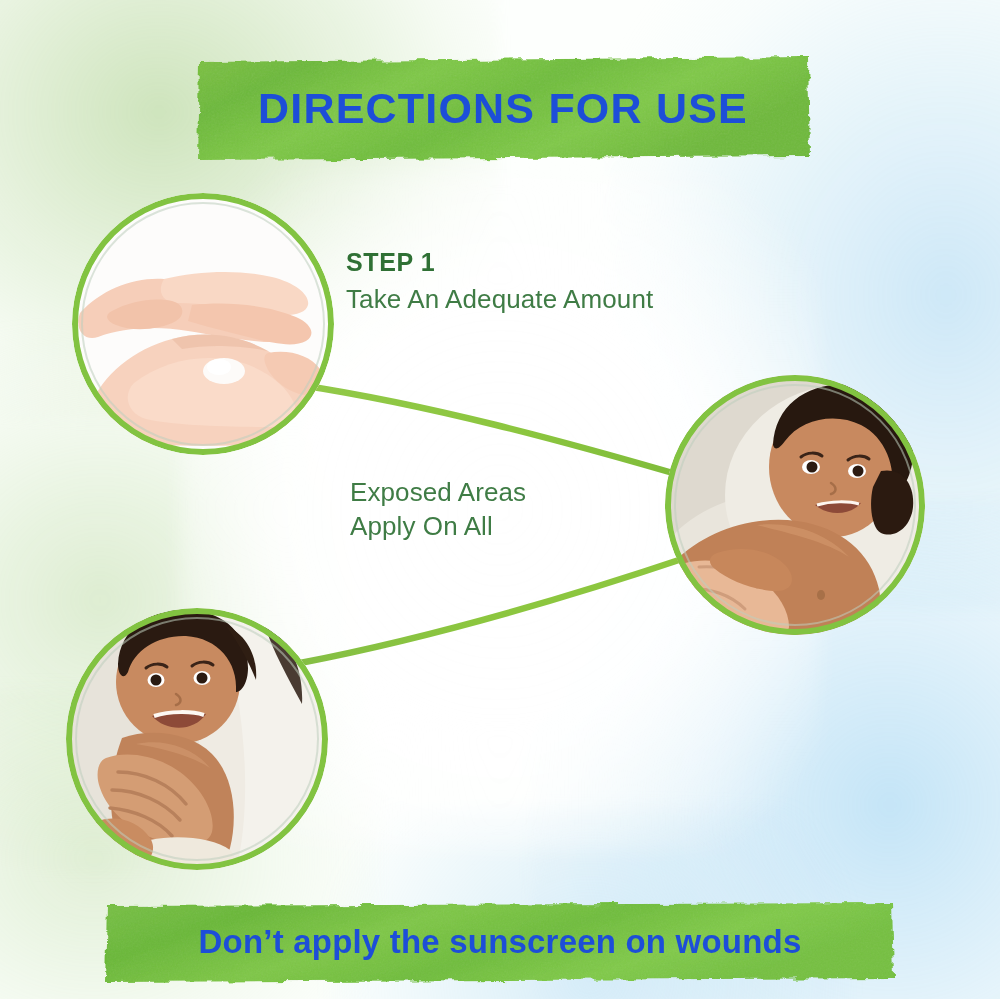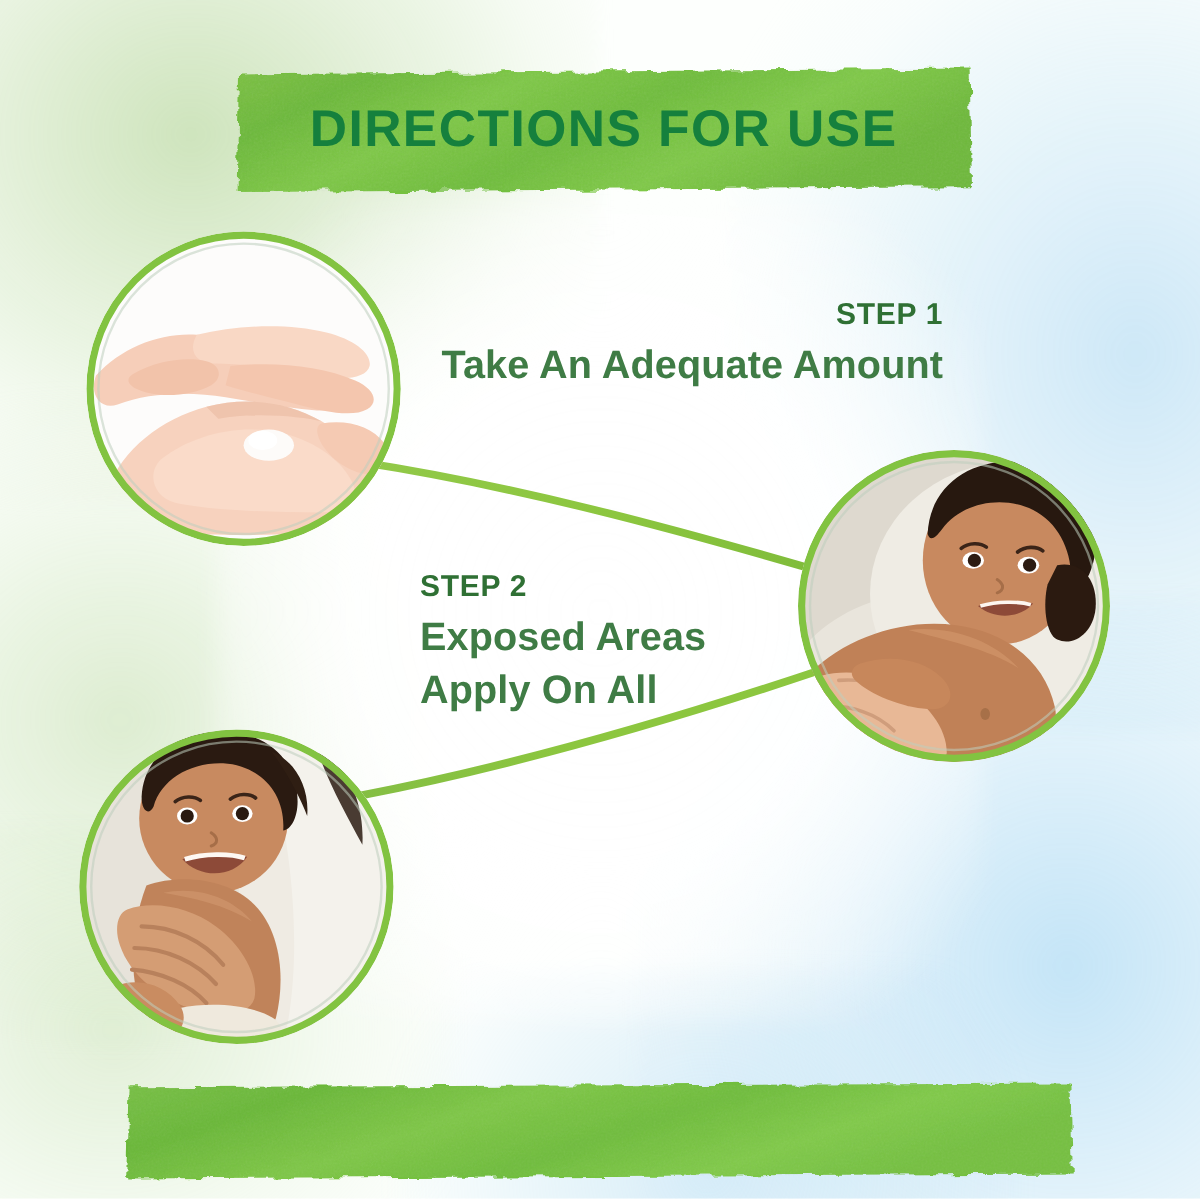--- a/index.html
+++ b/index.html
@@ -102,21 +102,21 @@
     display: flex;
     align-items: center;
     justify-content: center;
   }
   .banner .stroke {
     position: absolute;
     inset: 0;
   }
   .banner .label {
     position: relative;
-    color: #15803d;
+    color: #1d4ed8;
     letter-spacing: 0.5px;
     white-space: nowrap;
     text-align: right;
   }
 
   #title-banner {
     left: 190px; top: 48px;
     width: 626px; height: 120px;
   }
   #title-banner .label {
@@ -181,26 +181,26 @@
   .step-block { position: absolute; }
   .step-title {
     color: #2f7034;
     font-size: 25px;
     font-weight: bold;
     letter-spacing: 0.6px;
     margin-bottom: 5px;
   }
   .step-desc {
     color: #3f7c45;
-    font-size: 33px;
-    font-weight: bold;
+    font-size: 26px;
+    font-weight: normal;
     line-height: 1.32;
     letter-spacing: 0.1px;
   }
-  #step-1 { left: 368px; top: 248px; text-align: right; }
+  #step-1 { left: 346px; top: 248px; }
   #step-2 { left: 350px; top: 475px; }
   #step-3 { left: 350px; top: 738px; }
 </style>
 </head>
 <body>
 
 <div id="poster">
 
   <div class="bg-layer">
     <div class="wash-green-tl"></div>
@@ -398,21 +398,20 @@
     <div class="ring ring-outer"></div>
     <div class="ring-inner"></div>
   </div>
 
   <div class="step-block" id="step-1">
     <div class="step-title">STEP 1</div>
     <div class="step-desc">Take An Adequate Amount</div>
   </div>
 
   <div class="step-block" id="step-2">
-    <div class="step-title">STEP 2</div>
     <div class="step-desc">
       <div>Exposed Areas</div>
       <div>Apply On All</div>
     </div>
   </div>
 
 
   <div class="banner" id="footer-banner">
     <svg class="stroke" viewBox="0 0 800 92" preserveAspectRatio="none">
       <defs>
@@ -437,15 +436,16 @@
           <feComposite operator="in" in2="SourceGraphic"></feComposite>
         </filter>
       </defs>
       <g filter="url(#rough2)">
         <path d="M 8,10 L 792,7 L 794,82 L 6,86 Z" fill="url(#bgrad2)"></path>
       </g>
       <g filter="url(#grain2)" opacity="0.5">
         <path d="M 8,10 L 792,7 L 794,82 L 6,86 Z" fill="#4e9c2c"></path>
       </g>
     </svg>
+    <div class="label">Don’t apply the sunscreen on wounds</div>
   </div>
 
 </div>
 
 </body></html>

